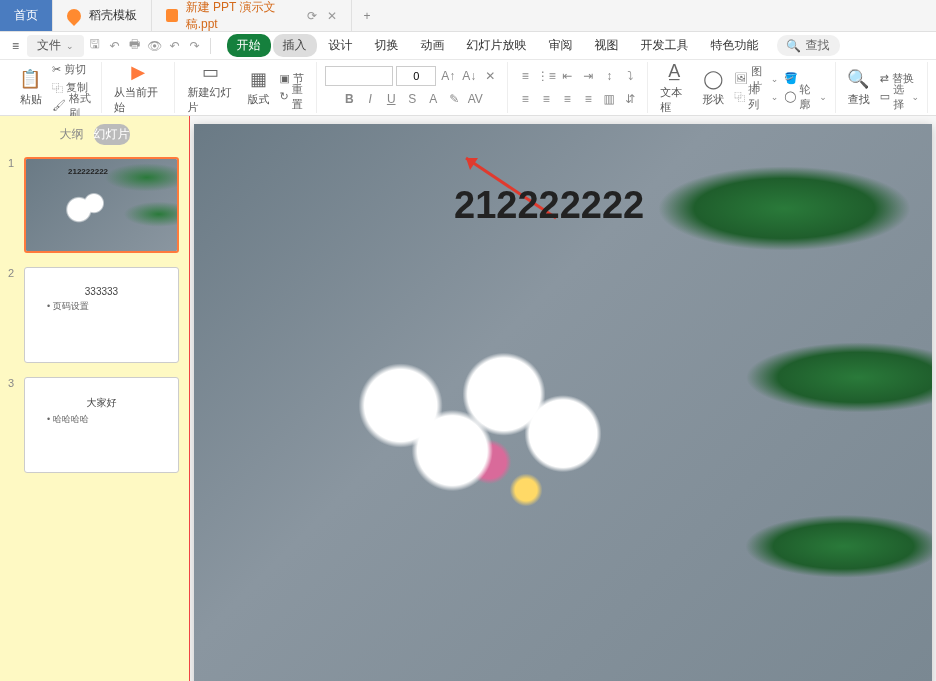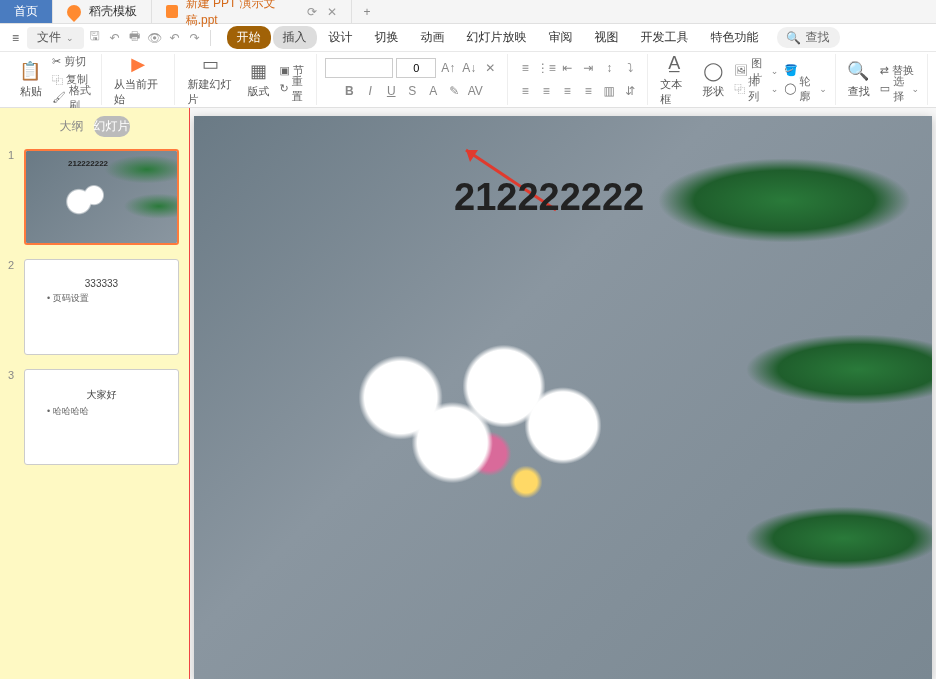--- a/index.html
+++ b/index.html
@@ -1,35 +1,35 @@
 <!DOCTYPE html>
 <html><head>
 <meta charset="utf-8">
 <style>
 * { margin: 0; padding: 0; box-sizing: border-box; font-family: "Microsoft YaHei", sans-serif; }
 body { background: #fff; font-size: 12px; color: #333; overflow: hidden; }
 
-.title-tabs { height: 24px; display: flex; align-items: stretch; background: #f5f5f5; border-bottom: 1px solid #e0e0e0; }
+.title-tabs { height: 32px; display: flex; align-items: stretch; background: #f5f5f5; border-bottom: 1px solid #e0e0e0; }
 .title-tab { display: flex; align-items: center; padding: 0 14px; font-size: 12px; cursor: pointer; border-right: 1px solid #e0e0e0; gap: 4px; }
 .title-tab.home { background: #4a7cc0; color: #fff; }
 .title-tab.doc { max-width: 200px; align-items: center; }
 .title-tab.doc .doc-name { color: #d46a1b; }
 .tab-close { margin-left: 6px; color: #999; }
 .tab-add { width: 30px; display: flex; align-items: center; justify-content: center; color: #888; cursor: pointer; }
 .flame-icon { width: 14px; height: 14px; display: inline-block; background: #ff8a30; border-radius: 50% 50% 50% 0; transform: rotate(-45deg); margin-right: 4px; }
 .doc-icon { width: 13px; height: 13px; display: inline-block; background: #ff8a30; border-radius: 2px; margin-right: 4px; }
 
 .menu-bar { height: 28px; display: flex; align-items: center; background: #fff; border-bottom: 1px solid #e8e8e8; padding: 0 6px; gap: 2px; }
 .menu-btn { display: flex; align-items: center; height: 22px; padding: 0 6px; border-radius: 3px; cursor: pointer; font-size: 12px; color: #555; }
 .file-btn { background: #f0f0f0; border-radius: 4px; padding: 0 10px; gap: 3px; }
 .qa-icon { width: 18px; height: 18px; display: flex; align-items: center; justify-content: center; color: #999; }
 .menu-sep { width: 1px; height: 16px; background: #ddd; margin: 0 4px; }
 .ribbon-tabs { display: flex; align-items: center; gap: 2px; margin-left: 10px; }
 .ribbon-tab { padding: 3px 10px; border-radius: 10px; cursor: pointer; font-size: 12px; }
-.ribbon-tab.active { background: #a16207; color: #fff; }
+.ribbon-tab.active { background: #15803d; color: #fff; }
 .ribbon-tab.highlight { background: #ddd; color: #444; }
 .search-btn { display: flex; align-items: center; gap: 4px; background: #f0f0f0; border-radius: 10px; padding: 2px 10px; color: #666; margin-left: 6px; cursor: pointer; }
 
 .toolbar { height: 56px; display: flex; align-items: stretch; background: #fff; border-bottom: 1px solid #e0e0e0; padding: 2px 8px; }
 .tool-group { display: flex; flex-direction: column; align-items: center; justify-content: center; padding: 0 8px; border-right: 1px solid #eee; }
 .tool-group.row-group { flex-direction: row; gap: 6px; }
 .tool-col { display: flex; flex-direction: column; gap: 2px; font-size: 11px; color: #666; }
 .tool-col-item { display: flex; align-items: center; gap: 3px; cursor: pointer; height: 16px; }
 .big-btn { display: flex; flex-direction: column; align-items: center; justify-content: center; gap: 2px; cursor: pointer; padding: 0 4px; font-size: 11px; color: #555; }
 .big-btn .ico { width: 22px; height: 22px; display: flex; align-items: center; justify-content: center; font-size: 18px; color: #666; }

